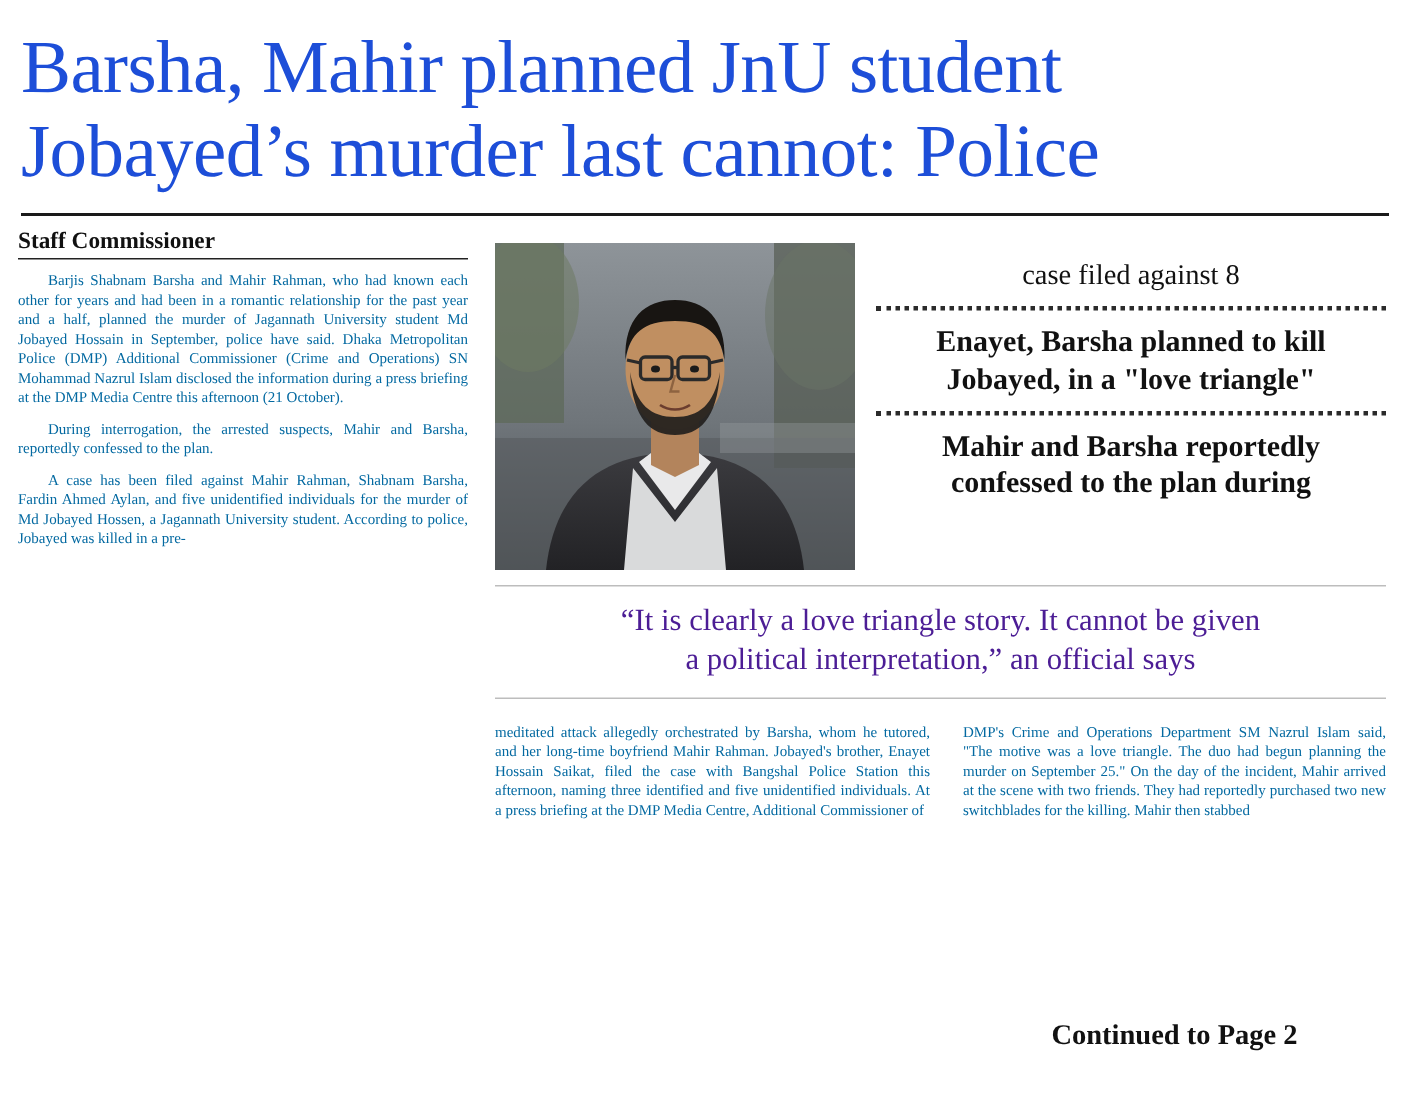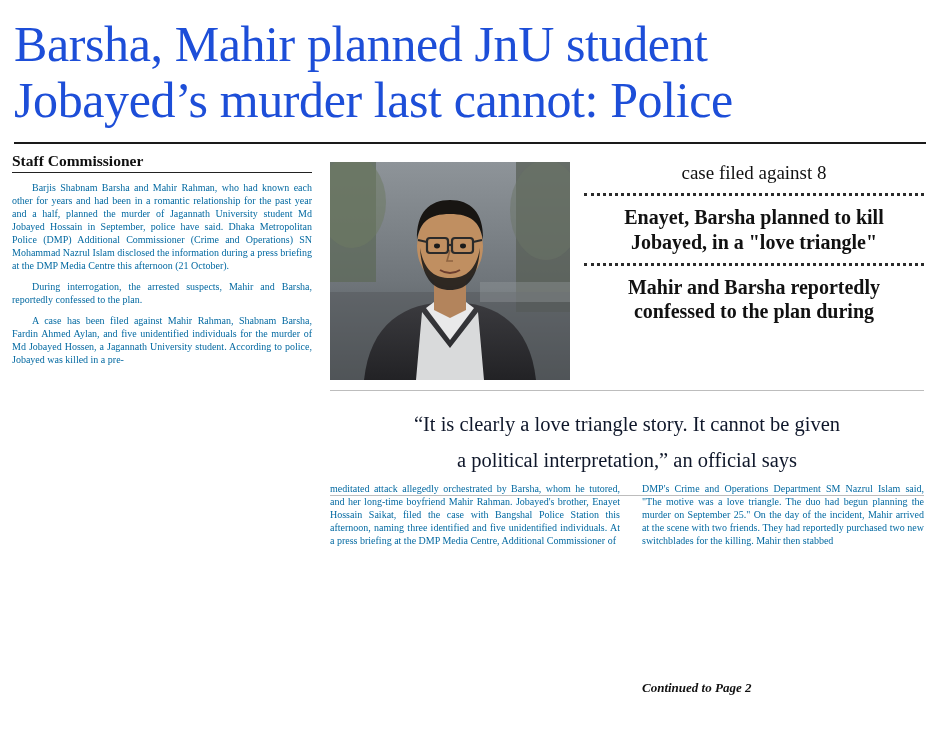--- a/index.html
+++ b/index.html
@@ -91,21 +91,21 @@
     height: 218px;
     overflow: hidden;
     background: #6a6f72;
   }
   .photo-svg { display: block; }
 
   
   .infobox {
     position: absolute;
     left: 572px;
-    top: 9px;
+    top: 20px;
     width: 340px;
     text-align: center;
   }
   .info-line {
     font-family: "Liberation Serif", serif;
     font-size: 19px;
     line-height: 1.22;
     color: #111;
     margin: 0;
   }
@@ -126,48 +126,47 @@
     width: 594px;
     text-align: center;
     border-top: 1.5px solid #bdbdbd;
     border-bottom: 1.5px solid #bdbdbd;
     padding: 10px 0 12px 0;
   }
   .quote-text {
     font-family: "Liberation Serif", serif;
     font-size: 20.5px;
     line-height: 1.28;
-    color: #0f172a;
-    margin: 10px;
+    color: #4c1d95;
+    margin: 0;
   }
 
   
   .lower {
     position: absolute;
     left: 0;
     top: 330px;
     width: 912px;
   }
   .lower .colB {
     position: absolute; left: 318px; top: 0; width: 290px;
   }
   .lower .colC {
     position: absolute; left: 630px; top: 0; width: 282px;
   }
   .continued {
     position: absolute;
     right: 0;
     top: 198px;
     width: 282px;
-    text-align: left;
+    text-align: center;
     font-family: "Liberation Serif", serif;
     font-weight: bold;
-    font-size: 13px;
+    font-size: 19px;
     color: #111;
-    font-style: italic;
   }
 </style>
 </head>
 <body>
 
 <div class="page">
 
   <h1 class="headline">
     <span class="line">Barsha, Mahir planned JnU student</span>
     <span class="line">Jobayed’s murder last cannot: Police</span>

